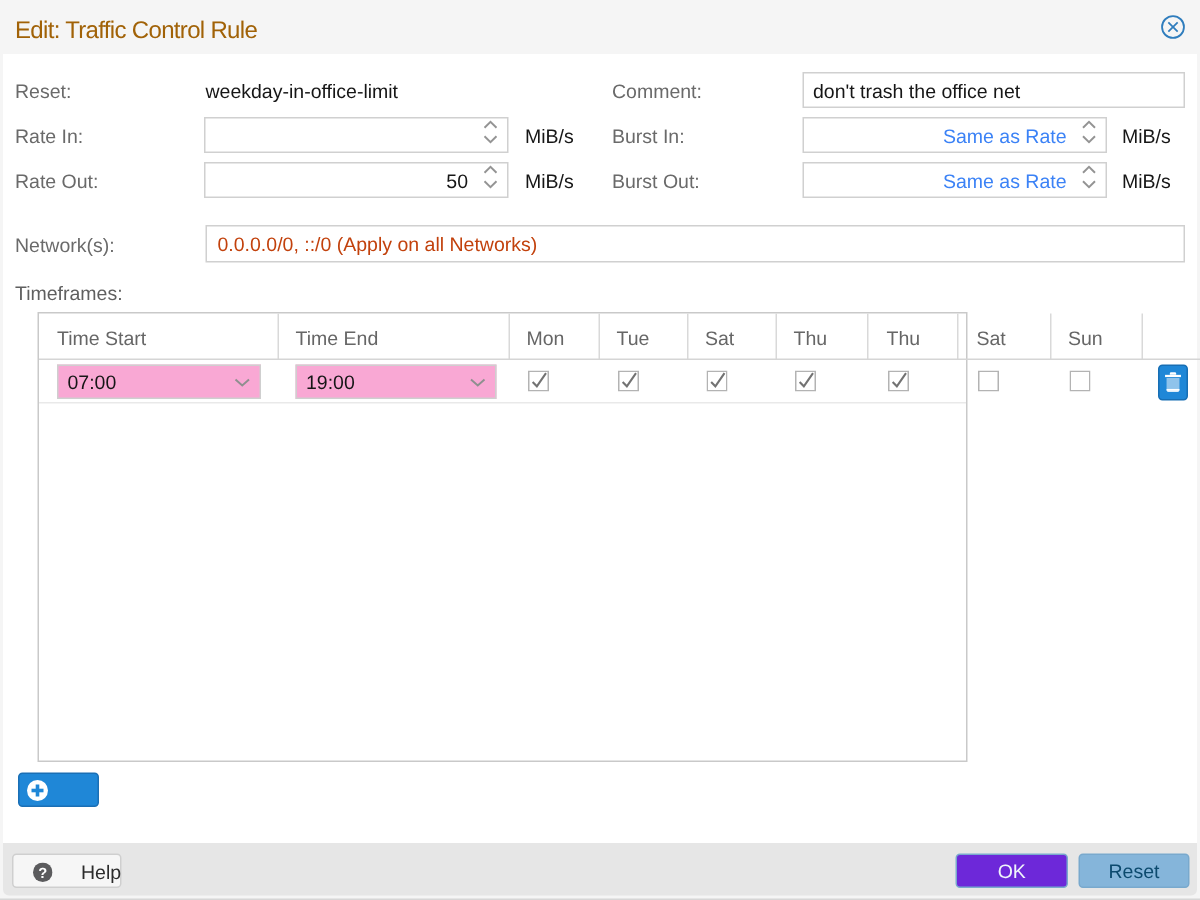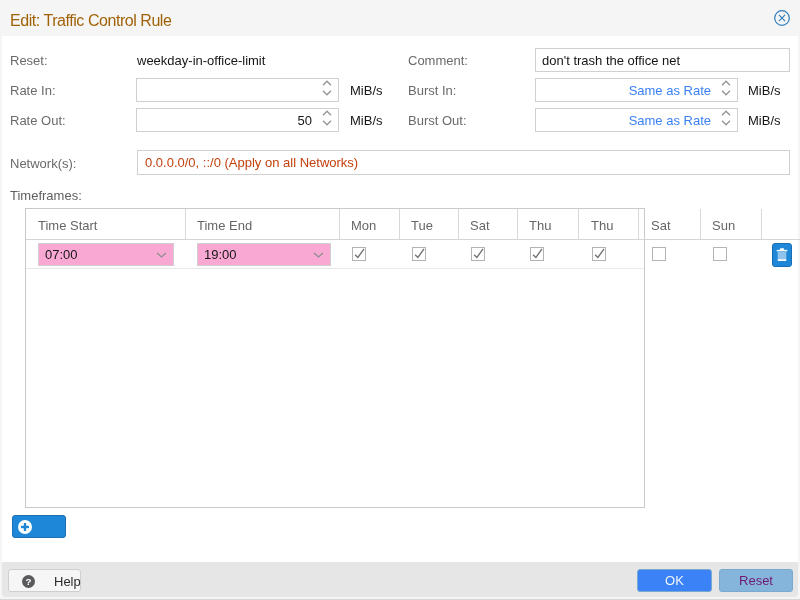--- a/index.html
+++ b/index.html
@@ -168,14 +168,14 @@
 </div>
 
 <div class="footer"></div>
 <div class="btn" style="left:8px; top:569px; width:73px; height:23px; background:#f6f6f6; border:1px solid #cfcfcf; color:#2b2b2b;">
   <svg width="13" height="13" viewBox="0 0 13 13" style="position:absolute; left:13px; top:5px;">
     <circle cx="6.5" cy="6.5" r="6.5" fill="#5b5b5d"></circle>
     <text x="6.5" y="10" text-anchor="middle" font-size="9.8" font-family="Liberation Sans, sans-serif" font-weight="bold" fill="#fff">?</text>
   </svg>
   <span style="position:absolute; left:45px; top:4px;">Help</span>
 </div>
-<div class="btn" style="left:637px; top:569px; width:75px; height:23px; background:#3b82f6; border:1px solid #79a9cd; color:#eff5fa; text-align:center; line-height:21px;">OK</div>
-<div class="btn" style="left:719px; top:569px; width:74px; height:23px; background:#85b5da; border:1px solid #79a9cd; color:#701a75; text-align:center; line-height:21px;">Reset</div>
+<div class="btn" style="left:637px; top:569px; width:75px; height:23px; background:#6d28d9; border:1px solid #79a9cd; color:#eff5fa; text-align:center; line-height:21px;">OK</div>
+<div class="btn" style="left:719px; top:569px; width:74px; height:23px; background:#85b5da; border:1px solid #79a9cd; color:#0c4a6e; text-align:center; line-height:21px;">Reset</div>
 
 </body></html>

